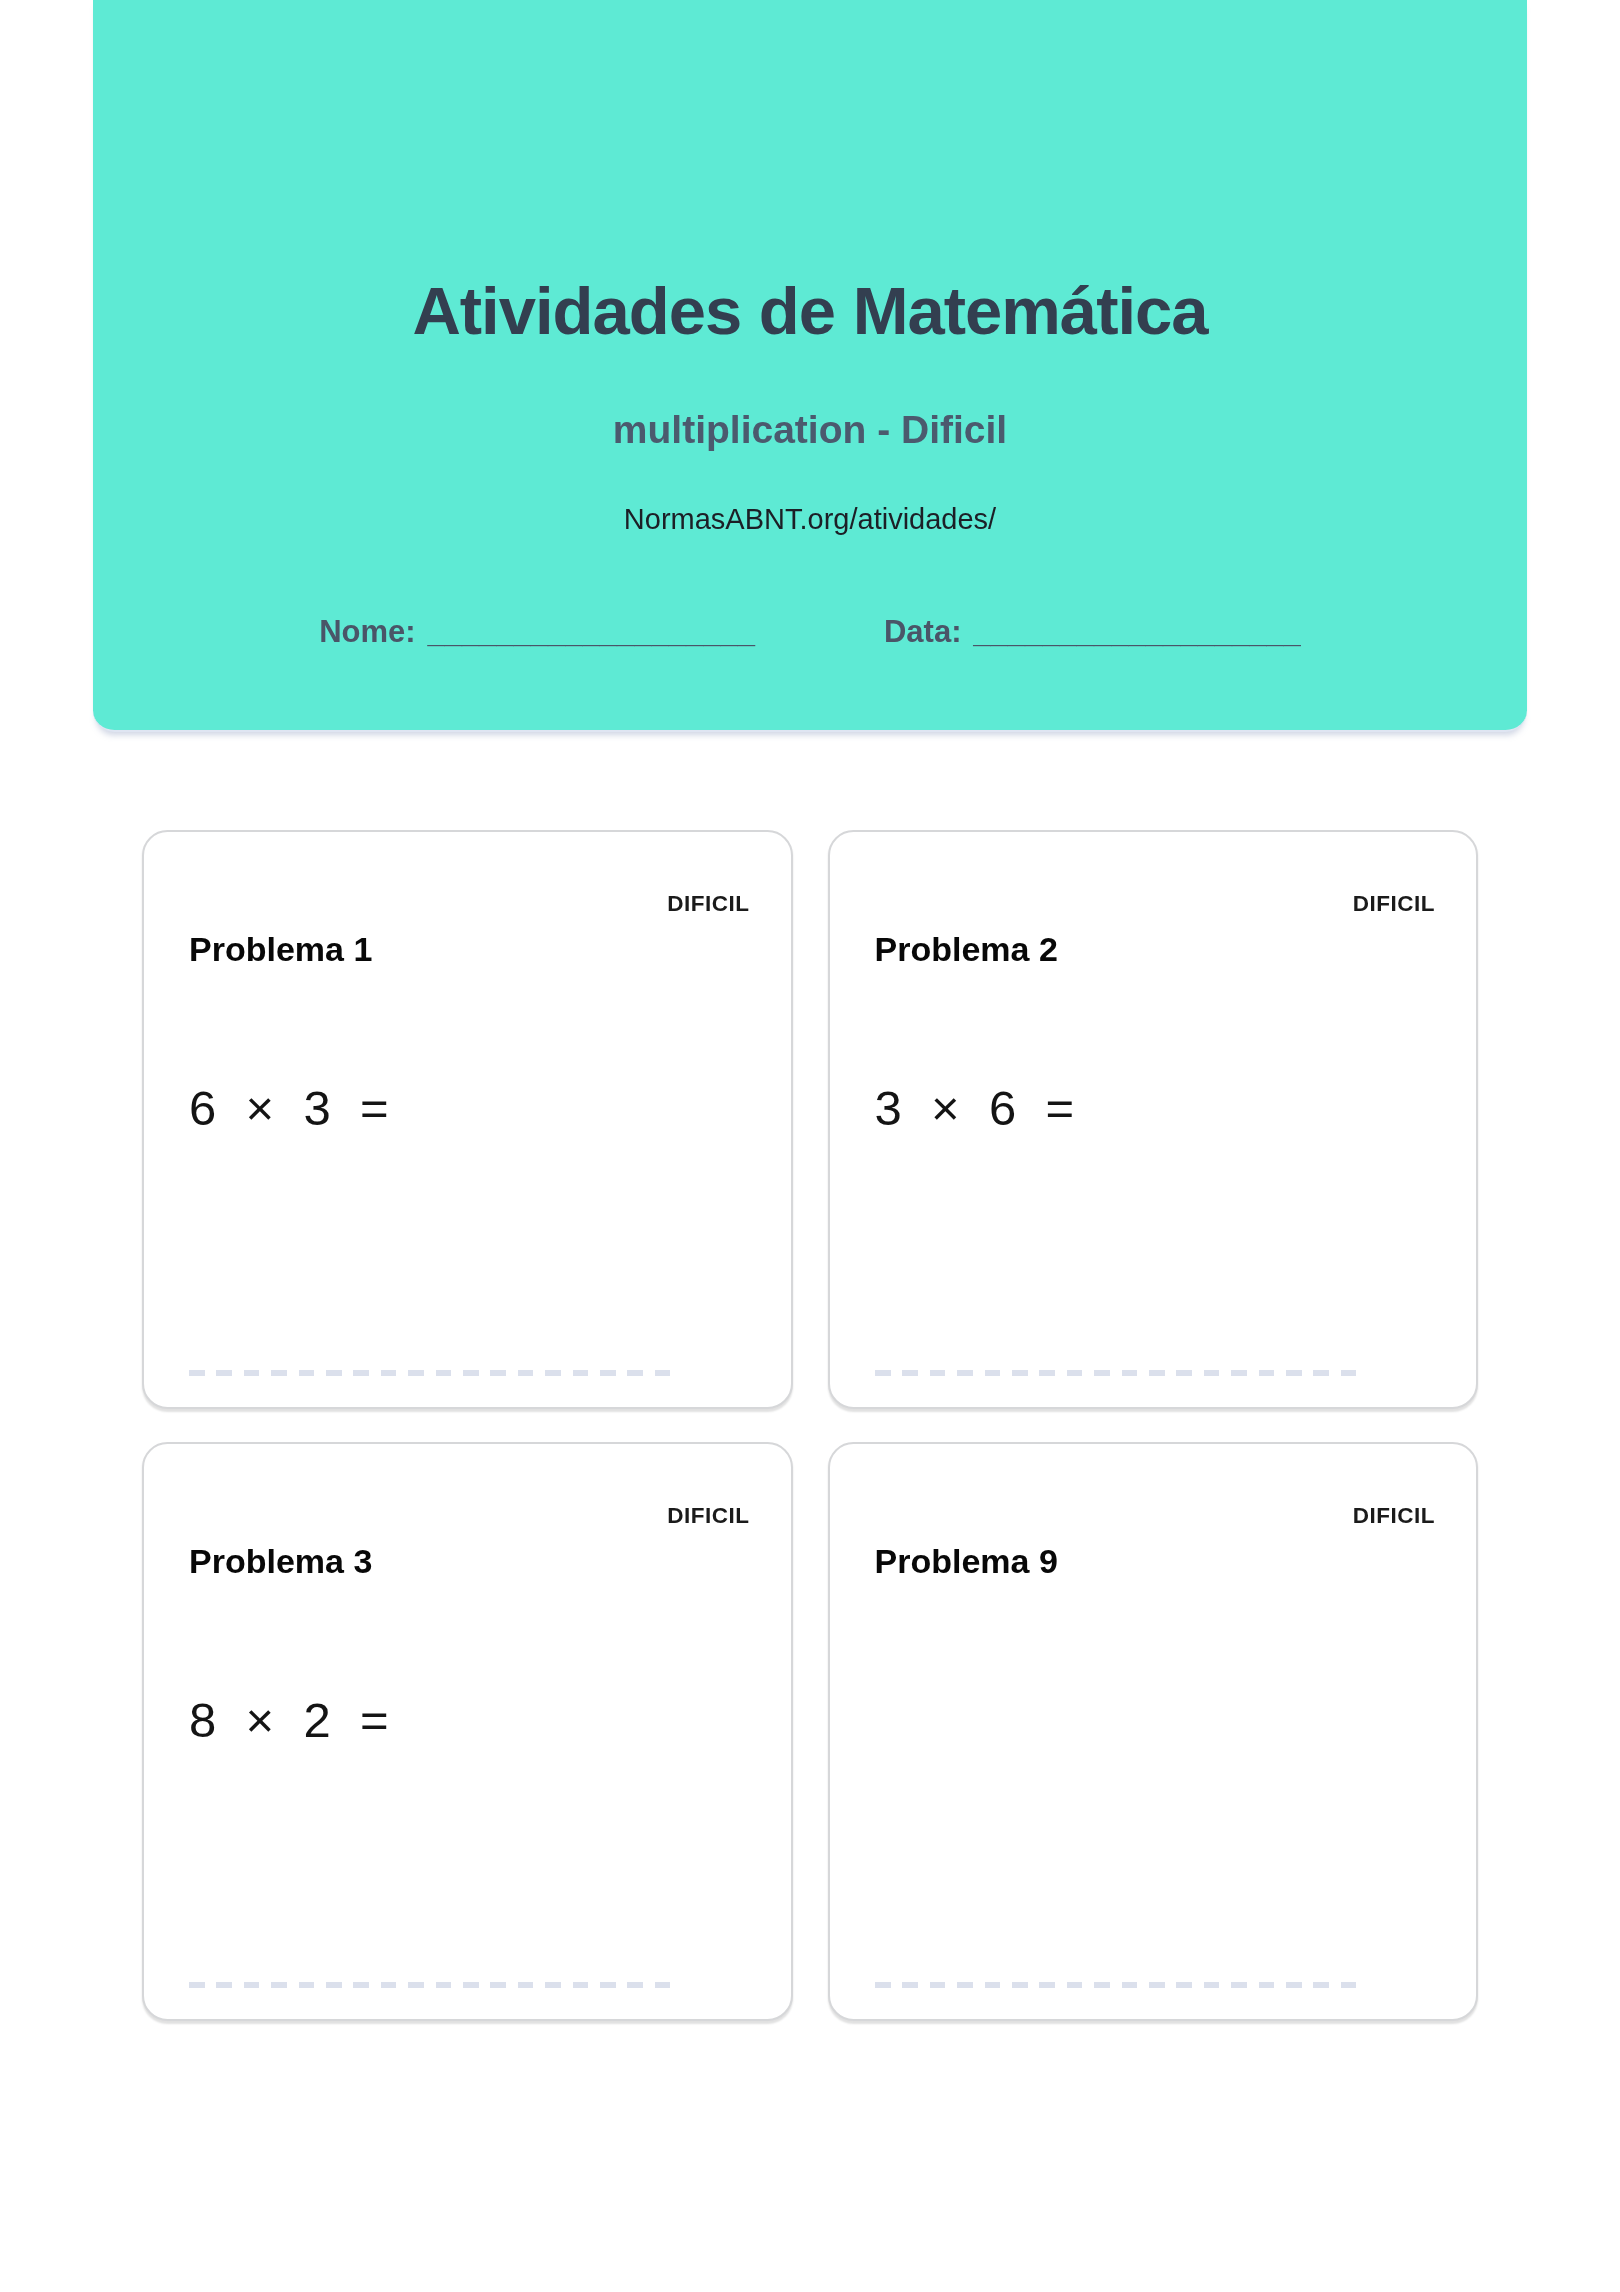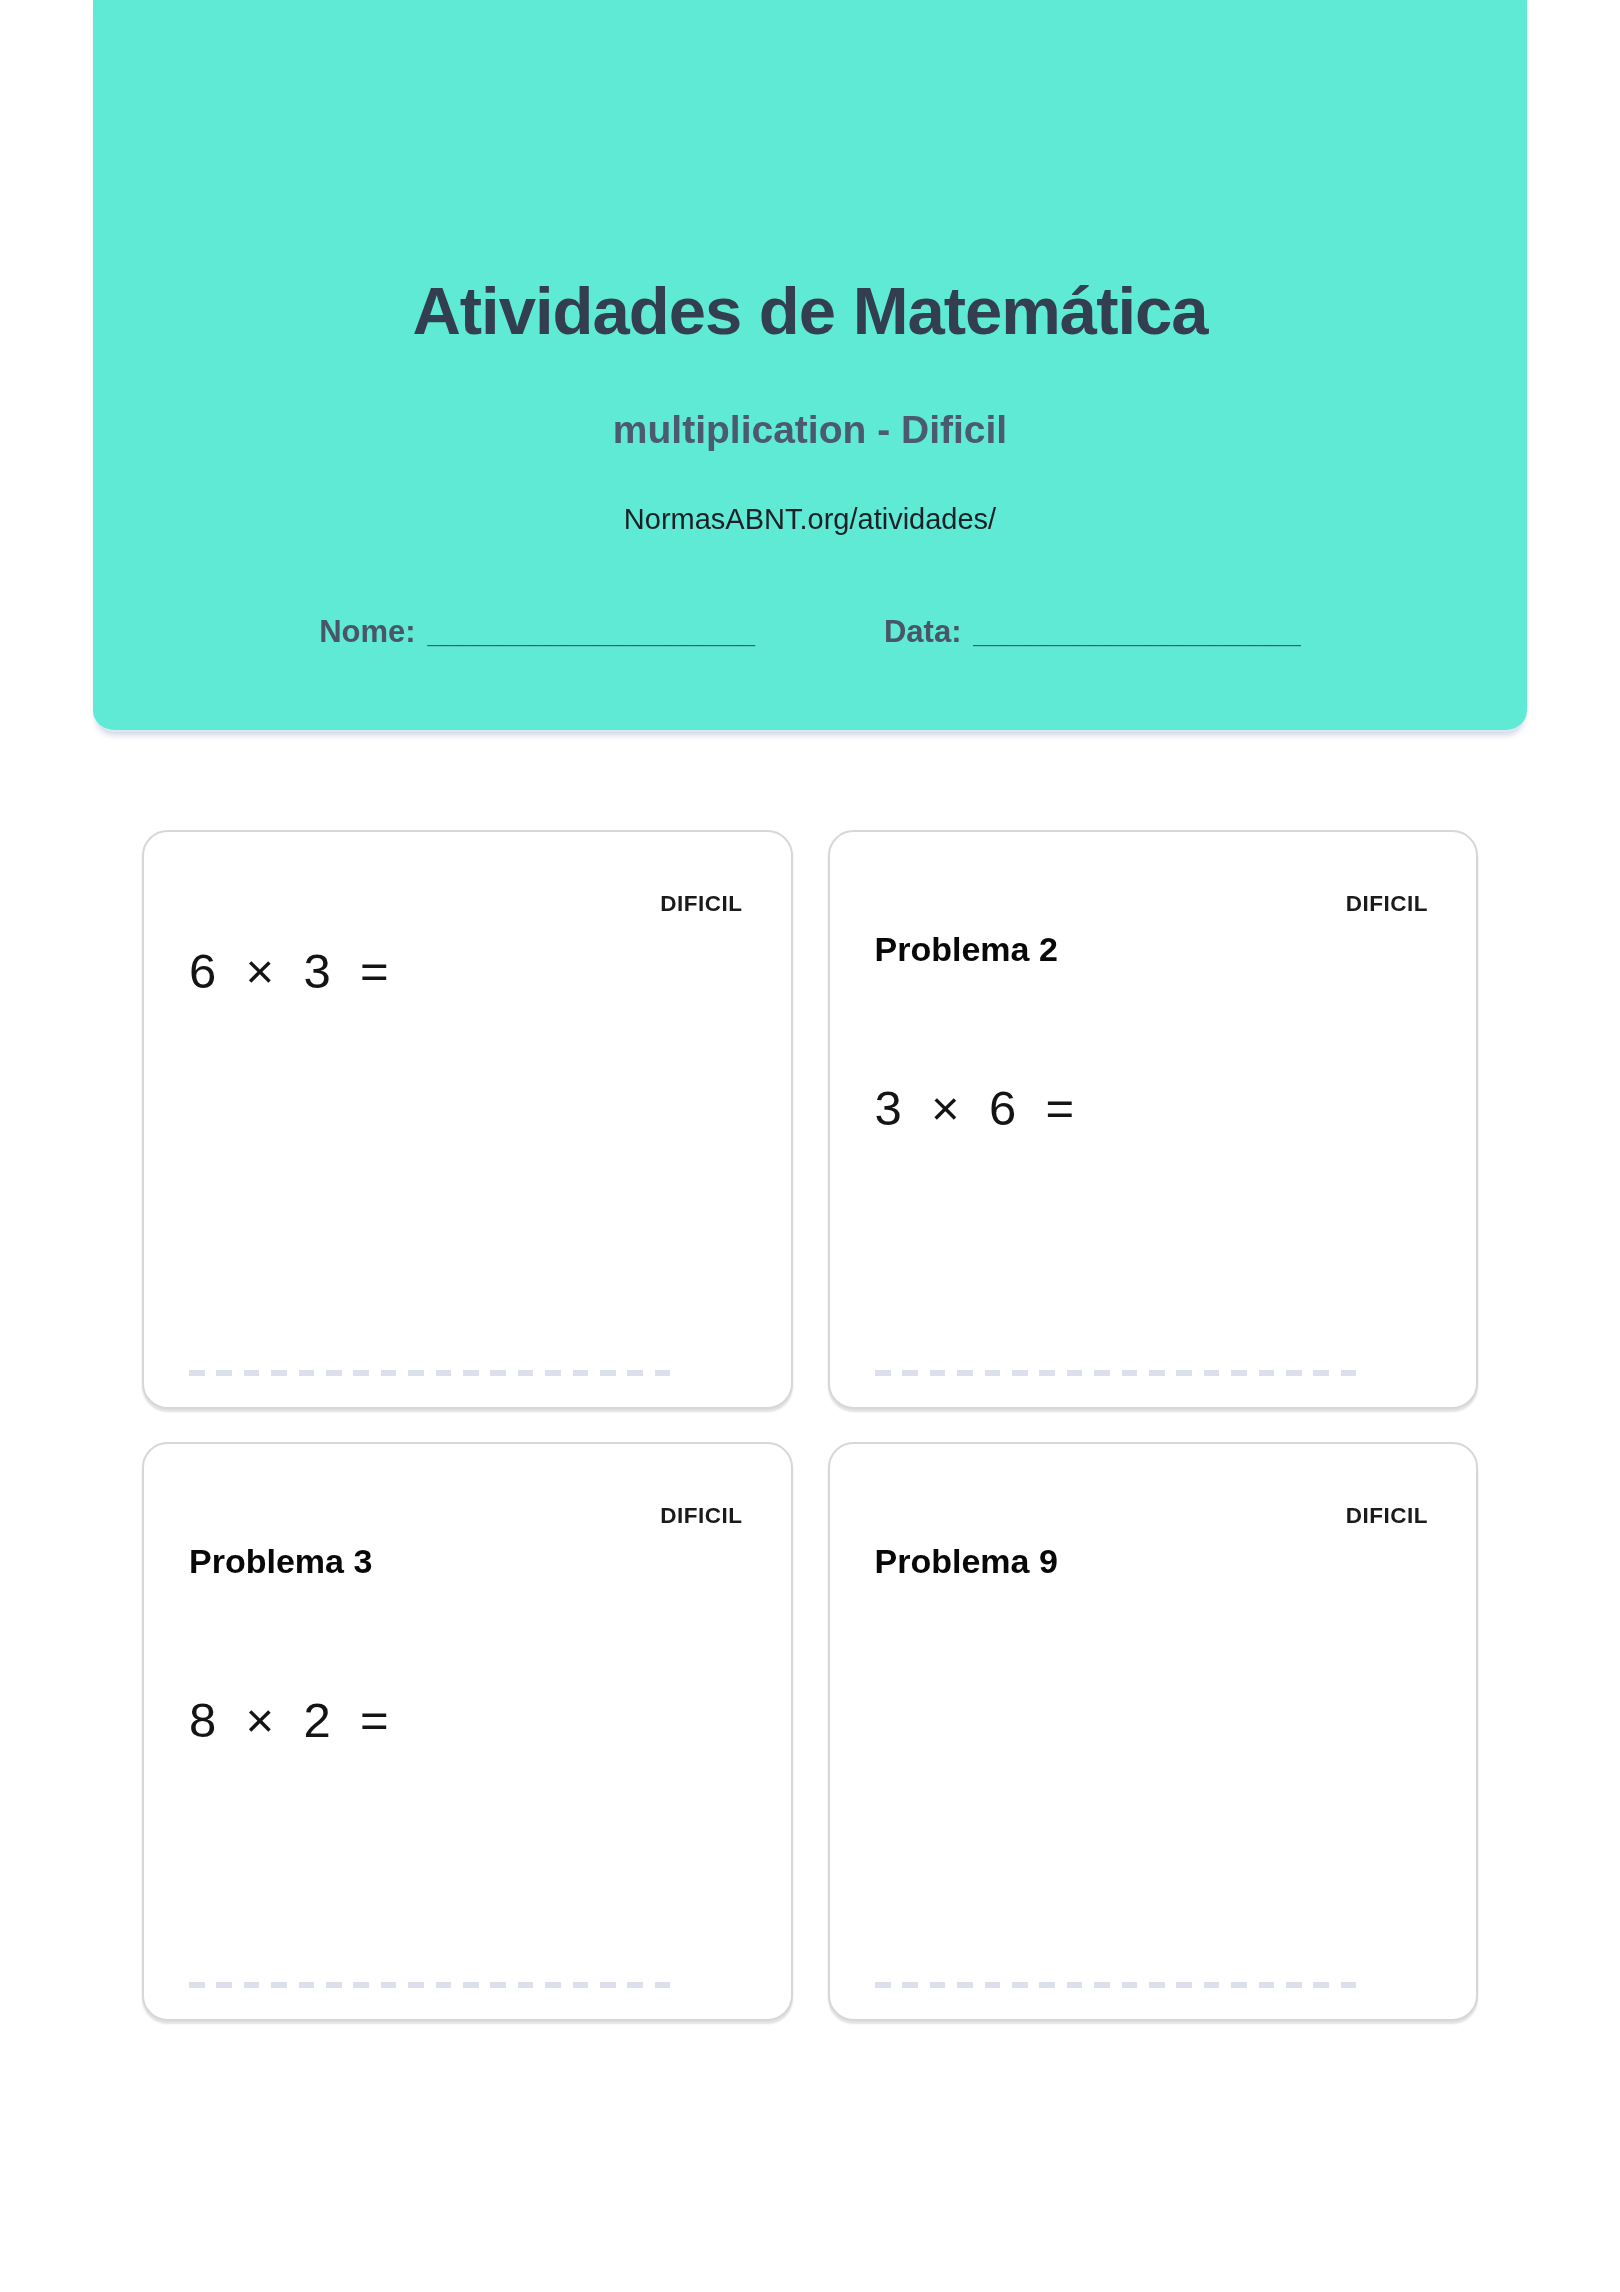--- a/index.html
+++ b/index.html
@@ -64,21 +64,21 @@
     height: 579px;
     background: #ffffff;
     border: 2px solid var(--card_border, #d6d7d9);
     border-radius: 25.5px;
     box-shadow: 0 2.9px 2px rgba(0, 0, 0, 0.12);
     padding: 0 45px;
   }
   .difficulty-badge {
     position: absolute;
     top: 59px;
-    right: 48px;
+    right: 41px;
     font-size: 22.5px;
     font-weight: bold;
     letter-spacing: 0.5px;
     color: var(--badge_text, #1b1b1b);
   }
   .problem-title {
     margin: 98px 0 0;
     font-size: 34px;
     font-weight: bold;
     color: var(--problem_title, #080808);
@@ -117,20 +117,21 @@
     <div class="field">
       <span>Data:</span><span class="blank-line">___________________</span>
     </div>
   </div>
 </header>
 
 <main class="problems-grid">
 
   <section class="problem-card">
     <span class="difficulty-badge">DIFICIL</span>
+    <h3 class="problem-title">Problema 1</h3>
     <p class="problem-equation">6 × 3 =</p>
     <div class="answer-line"></div>
   </section>
 
   <section class="problem-card">
     <span class="difficulty-badge">DIFICIL</span>
     <h3 class="problem-title">Problema 2</h3>
     <p class="problem-equation">3 × 6 =</p>
     <div class="answer-line"></div>
   </section>

